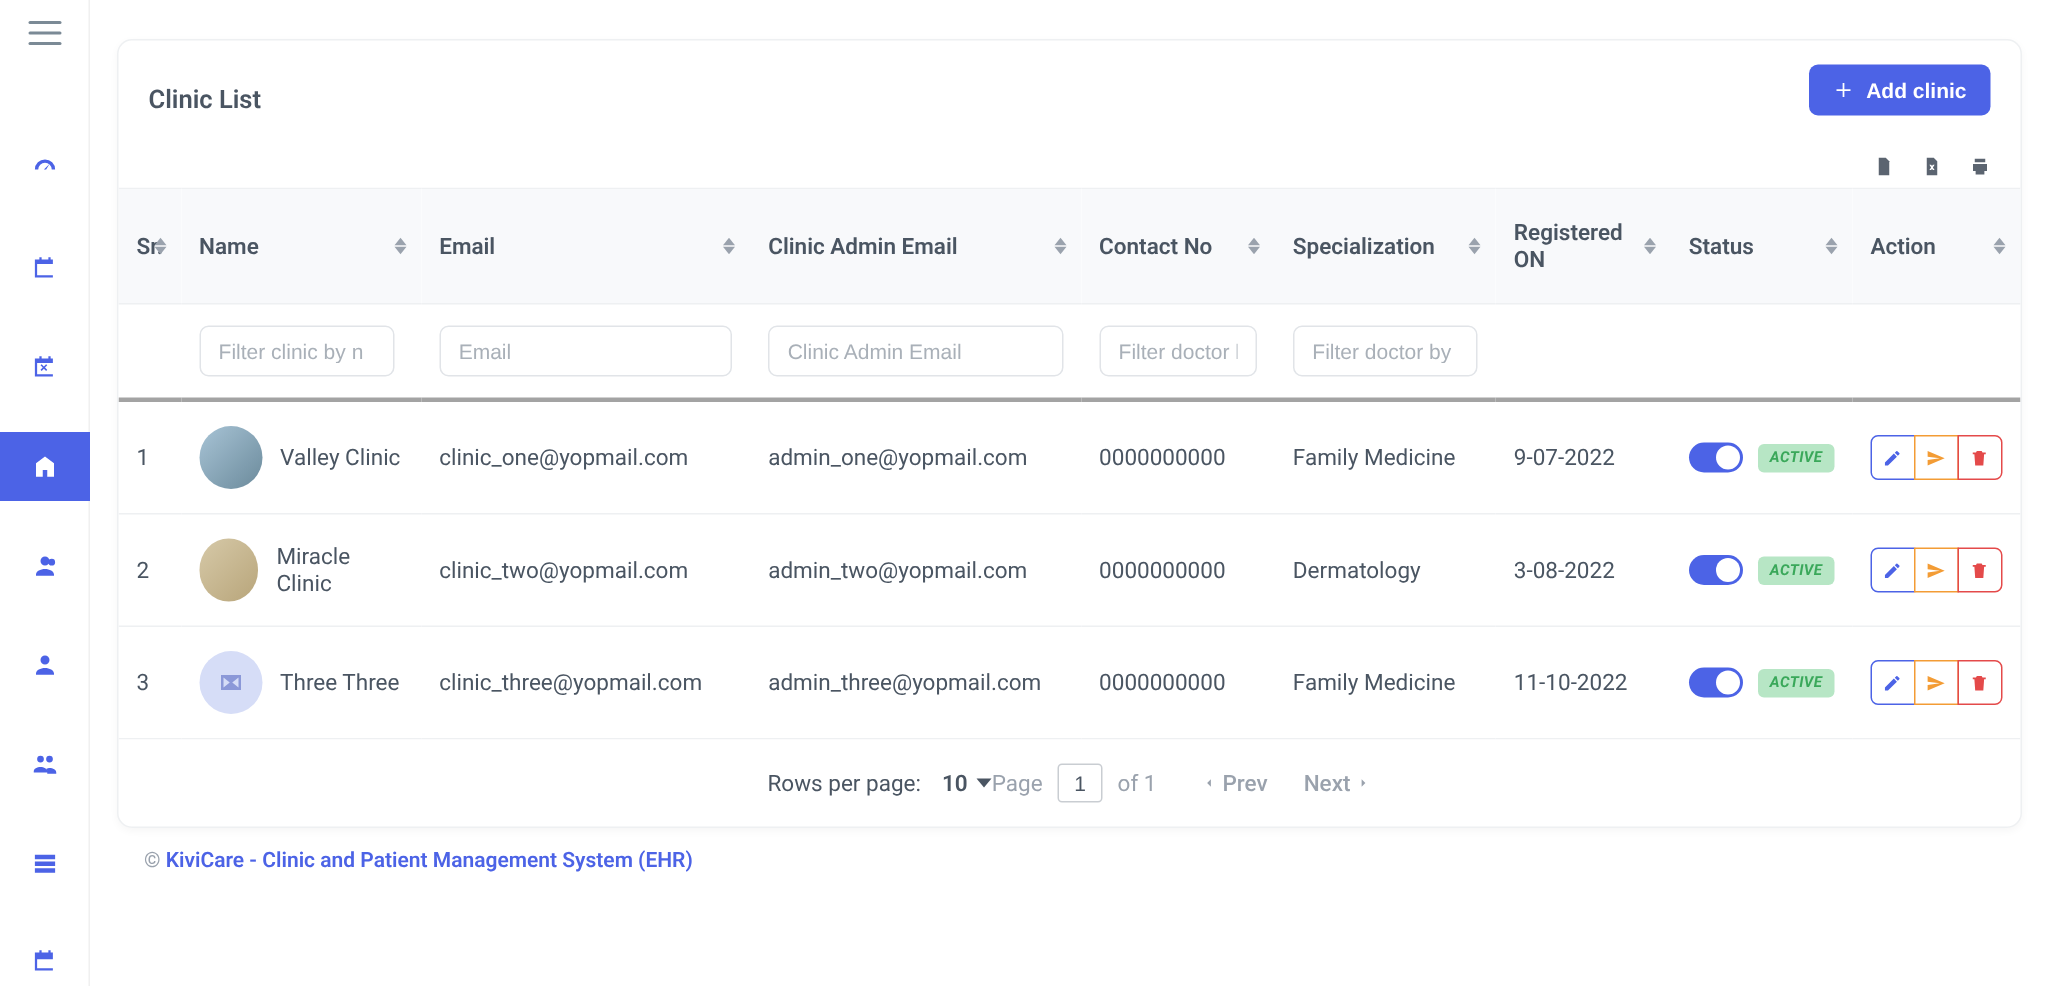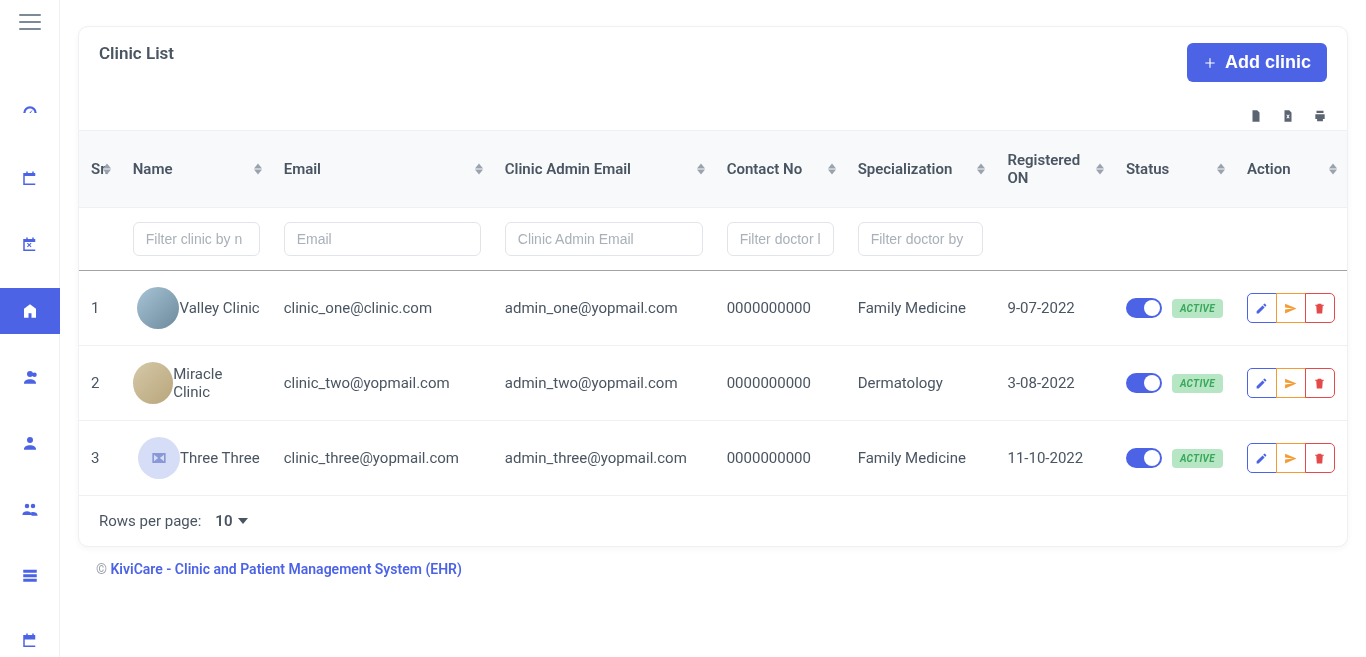--- a/index.html
+++ b/index.html
@@ -121,36 +121,36 @@
   flex: 1;
 }
 .card {
   background: #fff;
   border-radius: 10px;
   box-shadow: 0 2px 6px rgba(0,0,0,0.04);
   border: 1px solid #eef0f2;
 }
 .card-header {
   display: flex;
-  align-items: flex-start;
+  align-items: flex-end;
   justify-content: space-between;
   padding: 16px 20px 14px 20px;
 }
 .card-title {
   font-size: 17px;
   font-weight: 600;
   color: #4a5562;
 }
 .btn-primary {
   background: #4c63e6;
   color: #fff;
   border: none;
   border-radius: 6px;
   padding: 9px 16px;
-  font-size: 18px;
+  font-size: 14px;
   font-weight: 600;
   cursor: pointer;
   display: flex;
   align-items: center;
   gap: 8px;
 }
 .btn-primary svg { width: 14px; height: 14px; fill: #fff; }
 
 .table-toolbar {
   display: flex;
@@ -196,21 +196,21 @@
   width: 0; height: 0;
   border-left: 4px solid transparent;
   border-right: 4px solid transparent;
 }
 .sort .up { border-bottom: 5px solid #9aa2ad; }
 .sort .down { border-top: 5px solid #9aa2ad; }
 
 table.data tbody tr.filter-row td {
   padding: 14px 12px;
   background: #fff;
-  border-bottom: 1px solid #a3a3a3;
+  border-bottom: 3px solid #a3a3a3;
 }
 .filter-input {
   width: 100%;
   max-width: 200px;
   padding: 8px 12px;
   border: 1px solid #e1e4e8;
   border-radius: 6px;
   font-size: 14px;
   color: #4a5562;
   background: #fff;
@@ -220,21 +220,21 @@
 table.data tbody tr.data-row td {
   padding: 16px 12px;
   border-bottom: 1px solid #eef0f2;
   vertical-align: middle;
   color: #4a5562;
   font-size: 15px;
 }
 .name-cell {
   display: flex;
   align-items: center;
-  justify-content: flex-end;
+  gap: 12px;
 }
 .clinic-avatar {
   width: 42px;
   height: 42px;
   border-radius: 50%;
   background: #d6ddf7;
   display: flex;
   align-items: center;
   justify-content: center;
   overflow: hidden;
@@ -294,21 +294,21 @@
 .action-btn:first-child { border-radius: 5px 0 0 5px; }
 .action-btn:last-child { border-radius: 0 5px 5px 0; }
 .action-btn:not(:first-child) { margin-left: -1px; }
 .action-btn svg { width: 13px; height: 13px; }
 .action-btn.edit { border-color: #4c63e6; color: #4c63e6; }
 .action-btn.send { border-color: #f39c35; color: #f39c35; }
 .action-btn.delete { border-color: #e44a4a; color: #e44a4a; }
 
 .table-footer {
   display: flex;
-  justify-content: space-between;
+  justify-content: center;
   align-items: center;
   padding: 16px 20px;
 }
 .rows-per-page {
   display: flex;
   align-items: center;
   gap: 14px;
   color: #4a5562;
   font-size: 15px;
 }
@@ -502,21 +502,21 @@
               </tr>
 
               <tr class="data-row">
                 <td>1</td>
                 <td>
                   <div class="name-cell">
                     <div class="clinic-avatar img1"></div>
                     <span>Valley Clinic</span>
                   </div>
                 </td>
-                <td>clinic_one@clinic.com</td>
+                <td>clinic_one@yopmail.com</td>
                 <td>admin_one@yopmail.com</td>
                 <td>0000000000</td>
                 <td>Family Medicine</td>
                 <td>9-07-2022</td>
                 <td>
                   <div class="status-cell">
                     <div class="toggle"></div>
                     <span class="badge">ACTIVE</span>
                   </div>
                 </td>
@@ -629,20 +629,37 @@
         </div>
 
         <div class="table-footer">
           <div class="rows-per-page">
             <span>Rows per page:</span>
             <div class="rpp-select">
               <span>10</span>
               <span class="caret"></span>
             </div>
           </div>
+          <div class="pagination">
+            <span>Page</span>
+            <input class="page-input" value="1" style="">
+            <span>of 1</span>
+            <div class="pag-btn" style="margin-left:20px">
+              <svg viewBox="0 0 24 24">
+                  <path d="M15 6l-6 6 6 6V6z"></path>
+                </svg>
+              <span>Prev</span>
+            </div>
+            <div class="pag-btn" style="margin-left:14px">
+              <span>Next</span>
+              <svg viewBox="0 0 24 24">
+                  <path d="M9 6l6 6-6 6V6z"></path>
+                </svg>
+            </div>
+          </div>
         </div>
       </div>
 
       <div class="footer-credit">
         <span class="c">©</span>
         <span class="link">KiviCare - Clinic and Patient Management System (EHR)</span>
       </div>
     </div>
   </div>
 </div>

